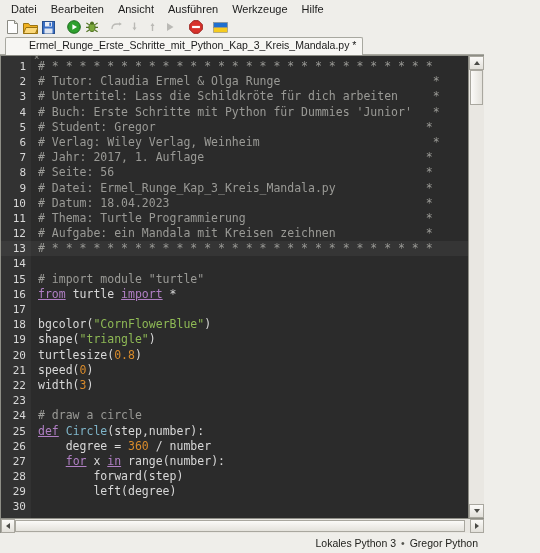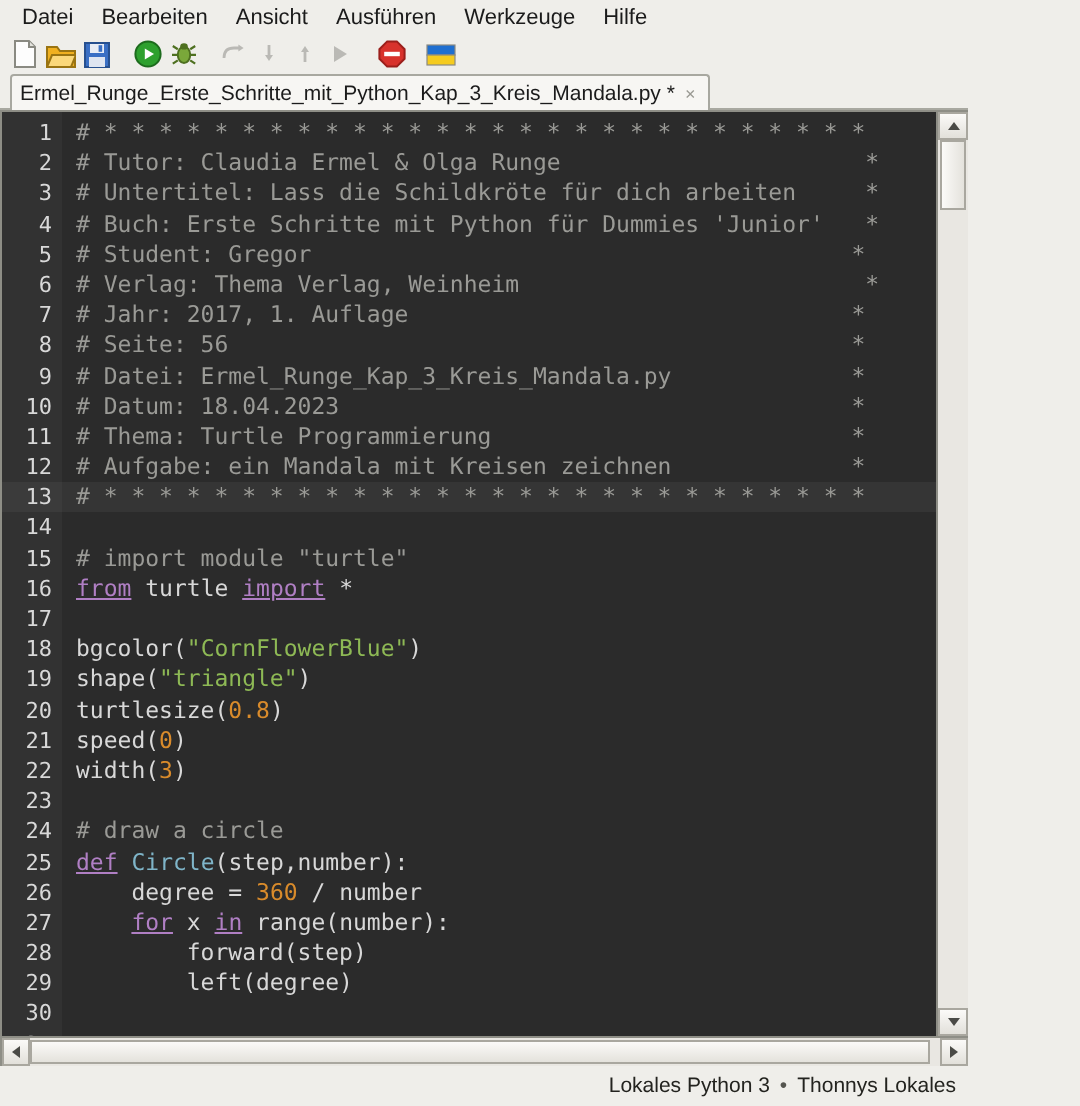--- a/index.html
+++ b/index.html
@@ -80,28 +80,28 @@
     height: 1px;
     background: #a8a8a0;
   }
   .tab {
     height: 17px;
     background: #f7f6f3;
     border: 1px solid #a8a8a0;
     border-bottom: none;
     border-radius: 2px 2px 0 0;
     display: flex;
-    align-items: center;
-    padding: 0 6px 0 4px;
+    padding: 0 6px 0 23px;
     font-size: 10.5px;
     color: #1b1b1b;
     position: relative;
     z-index: 2;
     white-space: nowrap;
     cursor: default;
+    flex-direction: column;
   }
   .tab-label { line-height: 14px; }
   .tab-close {
     margin-left: 5px;
     font-size: 9px;
     color: #9a9a93;
     line-height: 10px;
   }
 
   
@@ -430,21 +430,21 @@
             <div class="gutter-line">29</div>
             <div class="gutter-line">30</div>
             <div class="gutter-line">31</div>
           </div>
         <div class="code-lines" id="code-lines">
             <div class="code-line"><span class="t-comment"># * * * * * * * * * * * * * * * * * * * * * * * * * * * *</span></div>
             <div class="code-line"><span class="t-comment"># Tutor: Claudia Ermel &amp; Olga Runge                      *</span></div>
             <div class="code-line"><span class="t-comment"># Untertitel: Lass die Schildkröte für dich arbeiten     *</span></div>
             <div class="code-line"><span class="t-comment"># Buch: Erste Schritte mit Python für Dummies 'Junior'   *</span></div>
             <div class="code-line"><span class="t-comment"># Student: Gregor                                       *</span></div>
-            <div class="code-line"><span class="t-comment"># Verlag: Thema Verlag, Weinheim                         *</span></div>
+            <div class="code-line"><span class="t-comment"># Verlag: Wiley Verlag, Weinheim                         *</span></div>
             <div class="code-line"><span class="t-comment"># Jahr: 2017, 1. Auflage                                *</span></div>
             <div class="code-line"><span class="t-comment"># Seite: 56                                             *</span></div>
             <div class="code-line"><span class="t-comment"># Datei: Ermel_Runge_Kap_3_Kreis_Mandala.py             *</span></div>
             <div class="code-line"><span class="t-comment"># Datum: 18.04.2023                                     *</span></div>
             <div class="code-line"><span class="t-comment"># Thema: Turtle Programmierung                          *</span></div>
             <div class="code-line"><span class="t-comment"># Aufgabe: ein Mandala mit Kreisen zeichnen             *</span></div>
             <div class="code-line current"><span class="t-comment"># * * * * * * * * * * * * * * * * * * * * * * * * * * * *</span></div>
             <div class="code-line">&nbsp;</div>
             <div class="code-line"><span class="t-comment"># import module "turtle"</span></div>
             <div class="code-line"><span class="t-keyword">from</span><span class="t-plain"> turtle </span><span class="t-keyword">import</span><span class="t-plain"> *</span></div>
@@ -489,16 +489,16 @@
       </div>
       <div class="h-arrow">
         <span class="arrow-rt-g"></span>
       </div>
     </div>
   </div>
 
   <div class="statusbar">
     <span>Lokales Python 3</span>
     <span class="status-dot">•</span>
-    <span>Thonnys Lokales</span>
+    <span>Gregor Python</span>
   </div>
 
 </div>
 
 </body></html>

